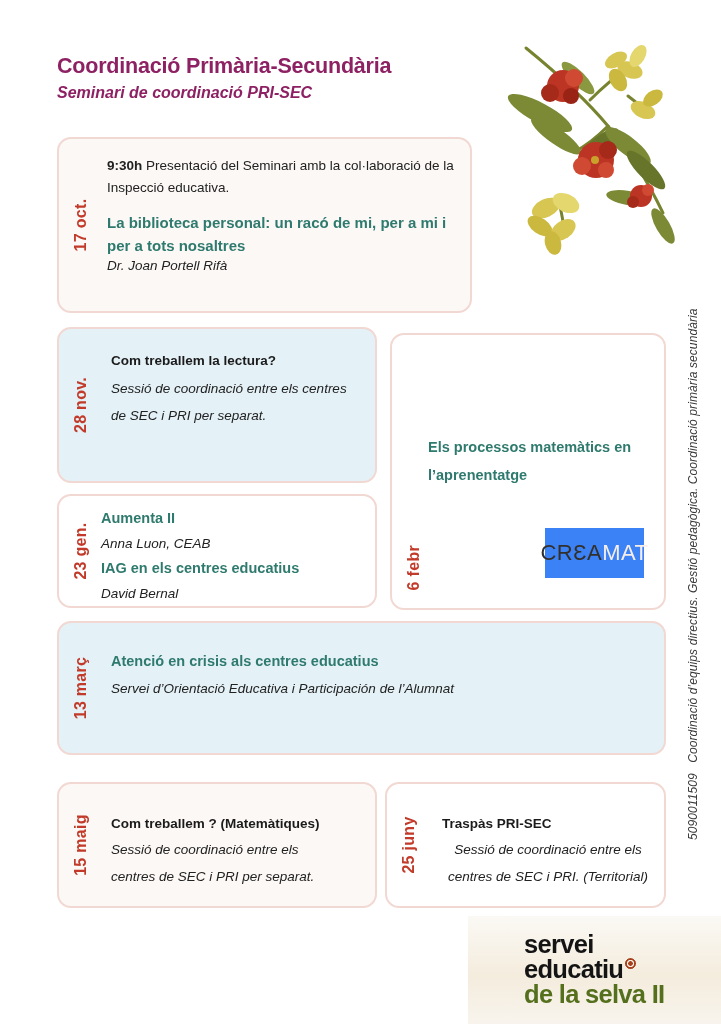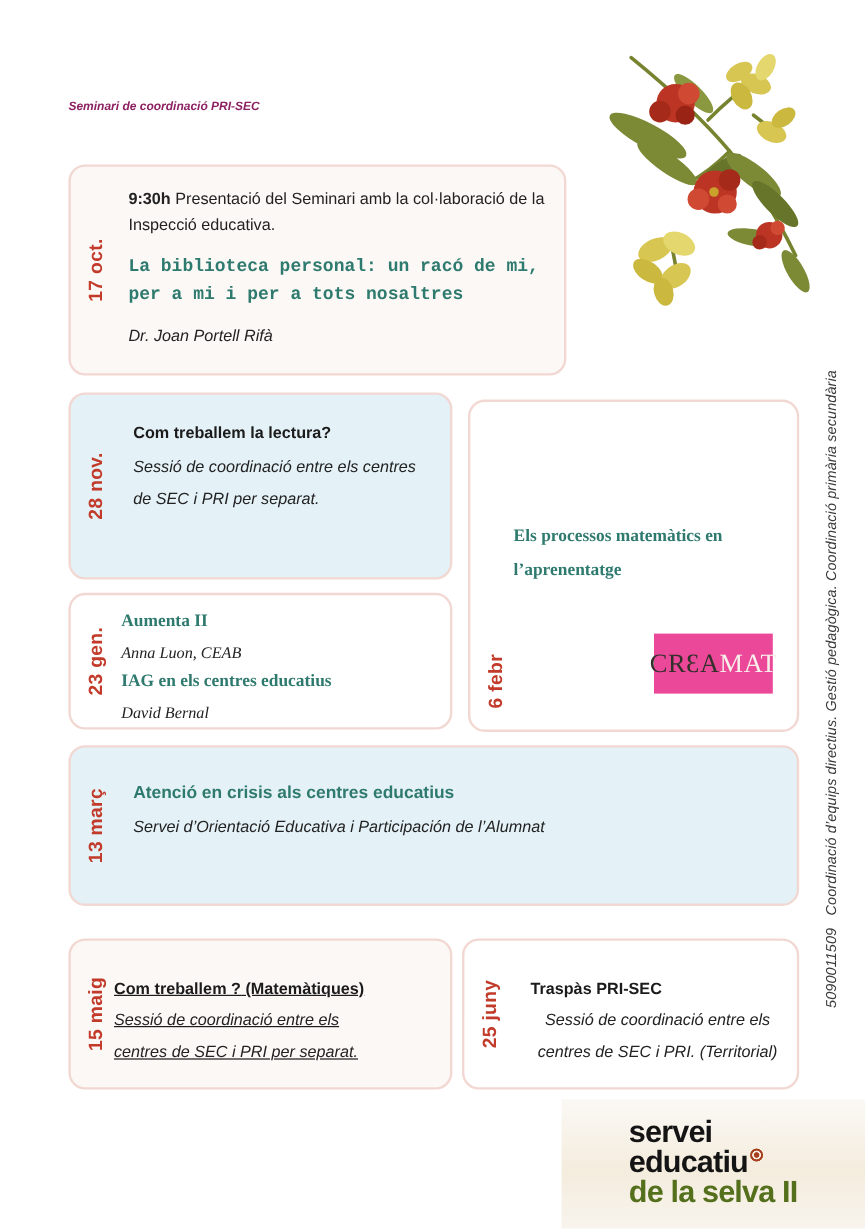--- a/index.html
+++ b/index.html
@@ -9,21 +9,21 @@
     --pink-border:#f2d8d2;
     --blue-bg:#e4f1f7;
     --ink:#1c1c1c;
   }
   *{margin:0;padding:0;box-sizing:border-box;}
   html,body{background:#ffffff;}
   body{font-family:"Liberation Sans", sans-serif;color:var(--ink);}
   .page{position:relative;width:721px;height:1024px;background:#ffffff;overflow:hidden;}
 
   .page-title{position:absolute;left:57px;top:54px;font-size:21.5px;font-weight:700;color:var(--magenta);letter-spacing:-0.2px;}
-  .page-subtitle{position:absolute;left:57px;top:84px;font-size:10px;font-weight:700;font-style:italic;color:var(--magenta);}
+  .page-subtitle{position:absolute;left:57px;top:84px;font-size:16px;font-weight:700;font-style:italic;color:var(--magenta);}
 
   .flower{position:absolute;left:478px;top:18px;}
 
   .card{position:absolute;border:2px solid var(--pink-border);border-radius:14px;background:#ffffff;}
   .card.tint{background:#fcf8f6;}
   .card.blue{background:var(--blue-bg);}
 
   .vdate{position:absolute;left:13px;top:50%;transform:translateY(-50%) rotate(180deg);
          writing-mode:vertical-rl;white-space:nowrap;color:var(--red);
          font-weight:700;font-size:16px;letter-spacing:.3px;}
@@ -34,54 +34,54 @@
   .ev-intro{font-size:13.5px;line-height:1.6;color:#222;width:352px;}
   .ev-intro b{font-weight:700;}
   .ev-title{color:var(--teal);font-weight:700;}
   .ev-title-black{color:#1b1b1b;font-weight:700;font-size:13.5px;}
   .ev-speaker{font-style:italic;font-size:13.5px;color:#222;}
   .ev-desc{font-style:italic;font-size:13.5px;color:#222;line-height:2.0;}
 
   
   .b1{left:57px;top:137px;width:415px;height:176px;}
   .b1 .card-body{padding:16px 18px 0 48px;}
-  .b1 .ev-title{font-size:15px;line-height:1.55;width:358px;margin-top:13px;font-family:Liberation Mono, monospace;}
-  .b1 .ev-speaker{margin-top:14px;}
+  .b1 .ev-title{font-size:15px;line-height:1.55;width:358px;margin-top:13px;}
+  .b1 .ev-speaker{}
 
   
   .b2{left:57px;top:327px;width:320px;height:156px;}
   .b2 .card-body{padding:24px 14px 0 52px;}
   .b2 .ev-desc{width:252px;margin-top:7px;}
 
   
   .b3{left:390px;top:333px;width:276px;height:277px;}
-  .b3 .card-body{padding:98px 14px 0 36px;font-family:Liberation Serif, serif;}
+  .b3 .card-body{padding:98px 14px 0 36px;}
   .b3 .ev-title{font-size:14.5px;line-height:1.95;width:240px;}
   .b3 .ev-speaker{margin-top:4px;}
-  .creamat{position:absolute;right:20px;bottom:30px;width:99px;height:50px;background:#ec4899;
+  .creamat{position:absolute;right:20px;bottom:30px;width:99px;height:50px;background:#3b82f6;
            display:flex;align-items:center;justify-content:center;font-size:22px;letter-spacing:0.5px;}
   .creamat .dk{color:#33302c;}
   .creamat .lt{color:#f7eeea;}
 
   
   .b4{left:57px;top:494px;width:320px;height:114px;}
-  .b4 .card-body{padding:10px 14px 0 42px;font-family:Liberation Serif, serif;}
+  .b4 .card-body{padding:10px 14px 0 42px;}
   .b4 .row{line-height:25px;}
   .b4 .ev-title{font-size:14.5px;}
 
   
   .b5{left:57px;top:621px;width:609px;height:134px;}
   .b5 .card-body{padding:30px 28px 0 52px;}
   .b5 .ev-title{font-size:14.5px;}
   .b5 .ev-desc{margin-top:9px;line-height:1.6;}
 
   
   .b6{left:57px;top:782px;width:320px;height:126px;}
   .b7{left:385px;top:782px;width:281px;height:126px;}
-  .b6 .card-body{padding:32px 10px 0 36px;text-decoration:underline;}
+  .b6 .card-body{padding:32px 10px 0 52px;}
   .b7 .card-body{padding:32px 10px 0 55px;}
   .b6 .ev-desc{width:212px;margin-top:5px;}
   .b7 .ev-desc{width:212px;margin-top:5px;text-align:center;}
 
   .side-caption{position:absolute;left:686px;top:278px;height:562px;
                 writing-mode:vertical-rl;transform:rotate(180deg);white-space:nowrap;
                 font-style:italic;font-size:12px;color:#3a3a3a;letter-spacing:0.1px;}
 
   .footer-logo{position:absolute;left:468px;top:916px;width:253px;height:108px;
                background:linear-gradient(180deg,#fbf9f5 0%,#f4ecdd 55%,#f8f4ed 100%);
@@ -90,20 +90,21 @@
   .logo-line.green{color:#55701d;}
   .target-icon{display:inline-block;width:11px;height:11px;border-radius:50%;margin-left:2px;
                vertical-align:9px;
                background:radial-gradient(circle at 50% 50%, #a8401f 0 2px, #f5efe2 2.6px 3.4px, #a8401f 3.9px 5.5px, transparent 5.6px);}
 </style>
 </head>
 <body>
 
 <div class="page">
 
+  <div class="page-title">Coordinació Primària-Secundària</div>
   <div class="page-subtitle">Seminari de coordinació PRI-SEC</div>
 
   <svg class="flower" width="230" height="280" viewBox="0 0 230 280" aria-hidden="true">
     <g stroke="#77832f" stroke-width="3" fill="none" stroke-linecap="round">
       <path d="M48 30 C 75 52, 105 78, 130 108 S 172 168, 185 195"></path>
       <path d="M112 82 C 126 68, 138 58, 150 50"></path>
       <path d="M150 78 C 158 84, 166 90, 170 96"></path>
       <path d="M130 108 C 118 120, 108 128, 96 134"></path>
       <path d="M82 188 C 84 198, 86 206, 86 214"></path>
     </g>

